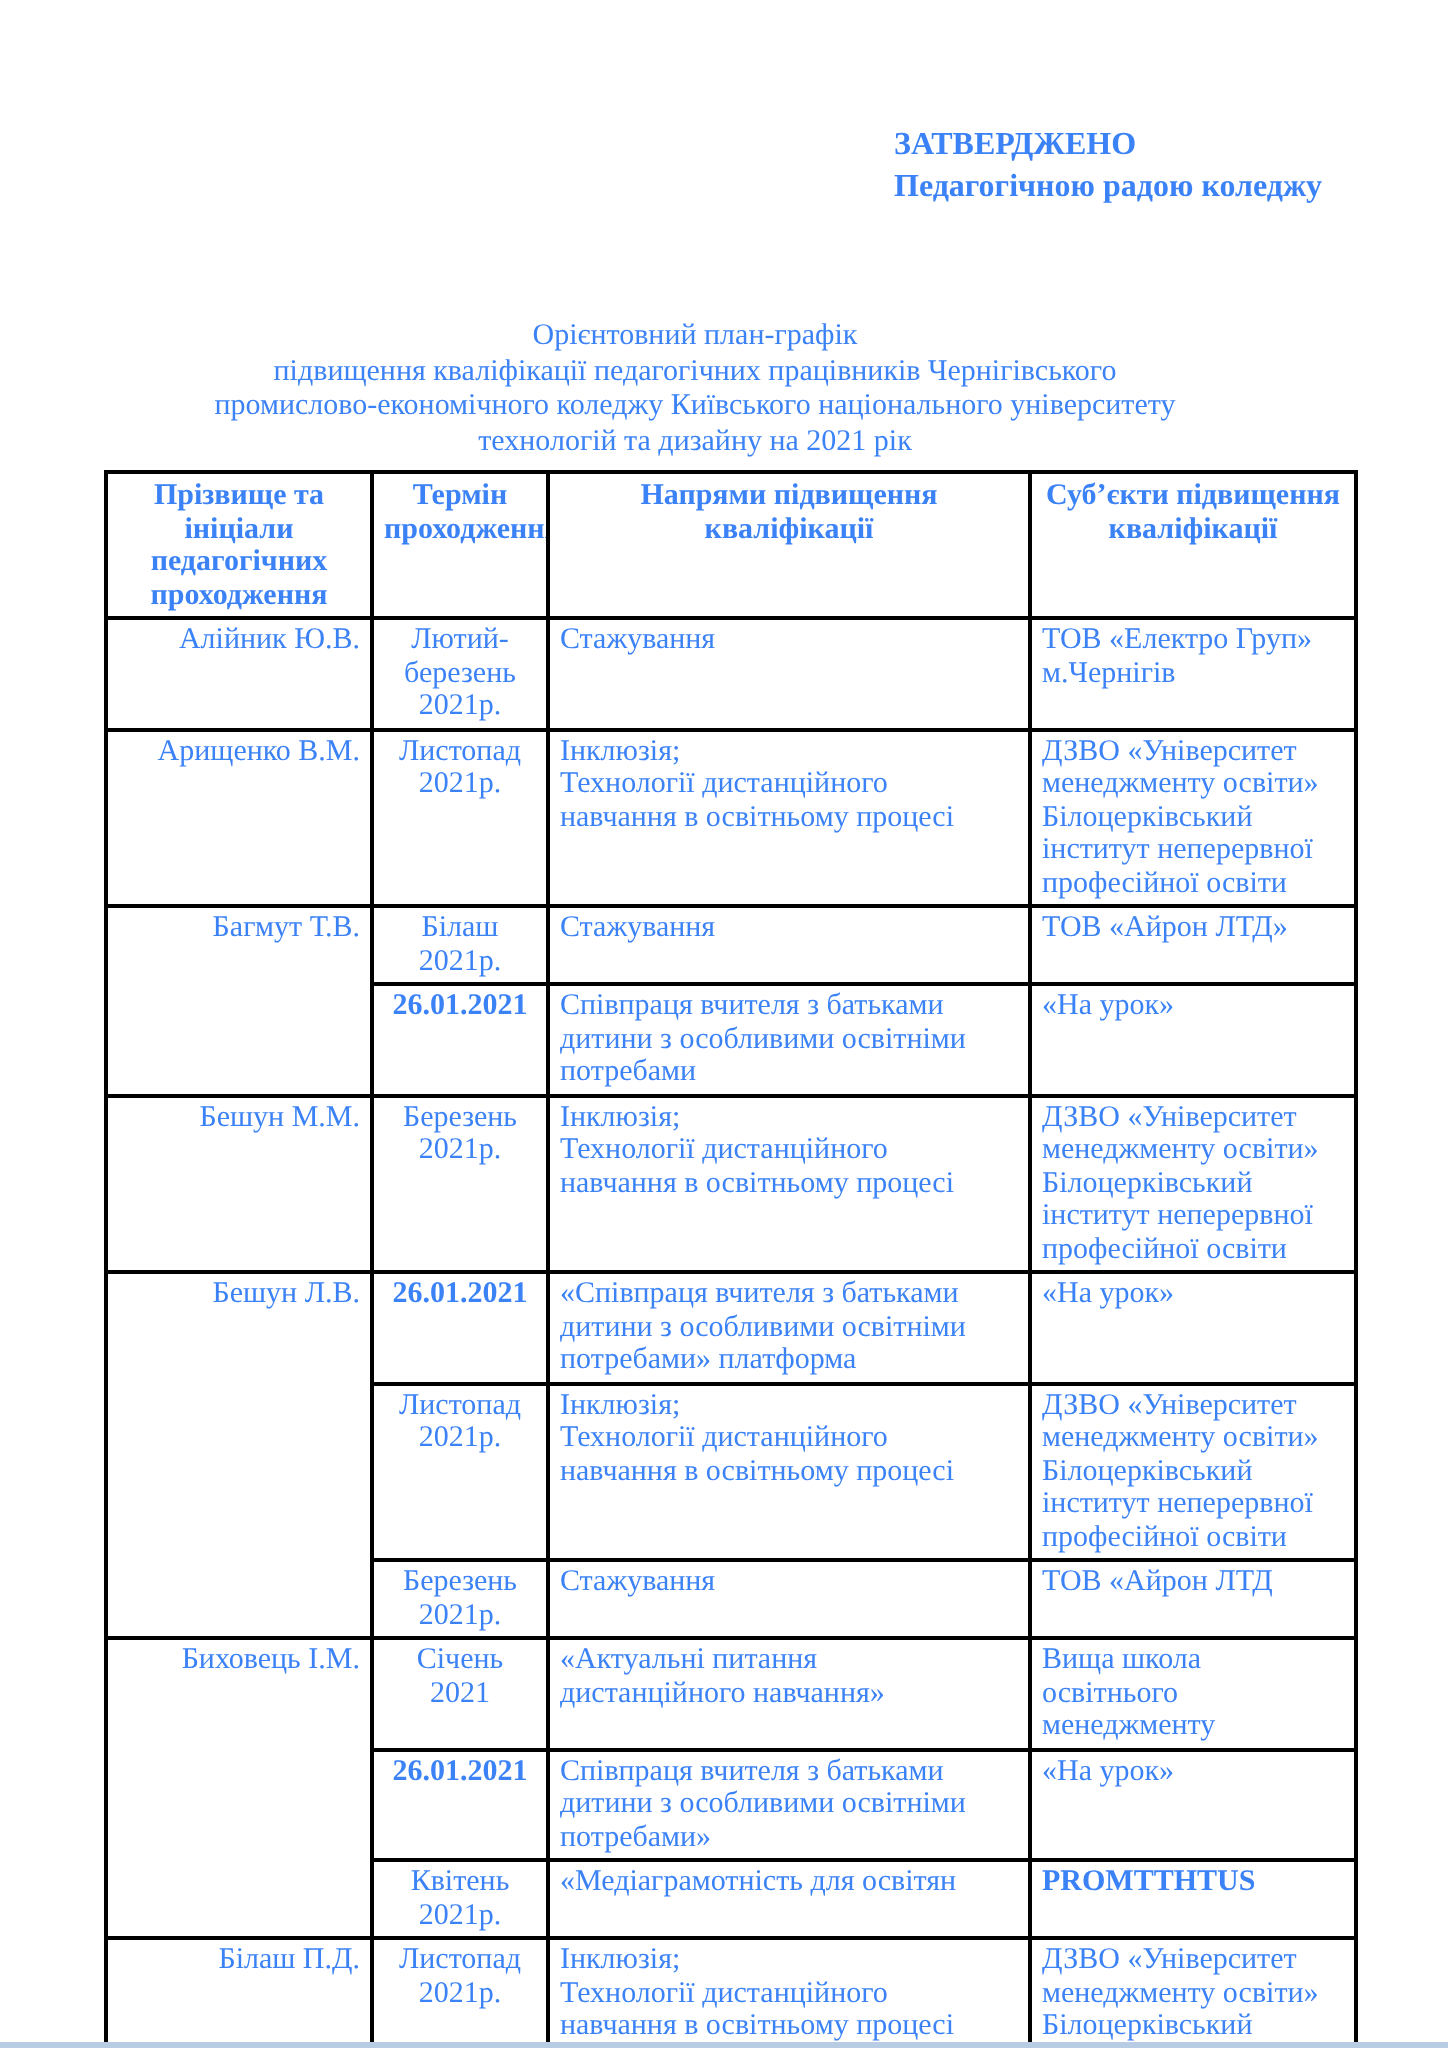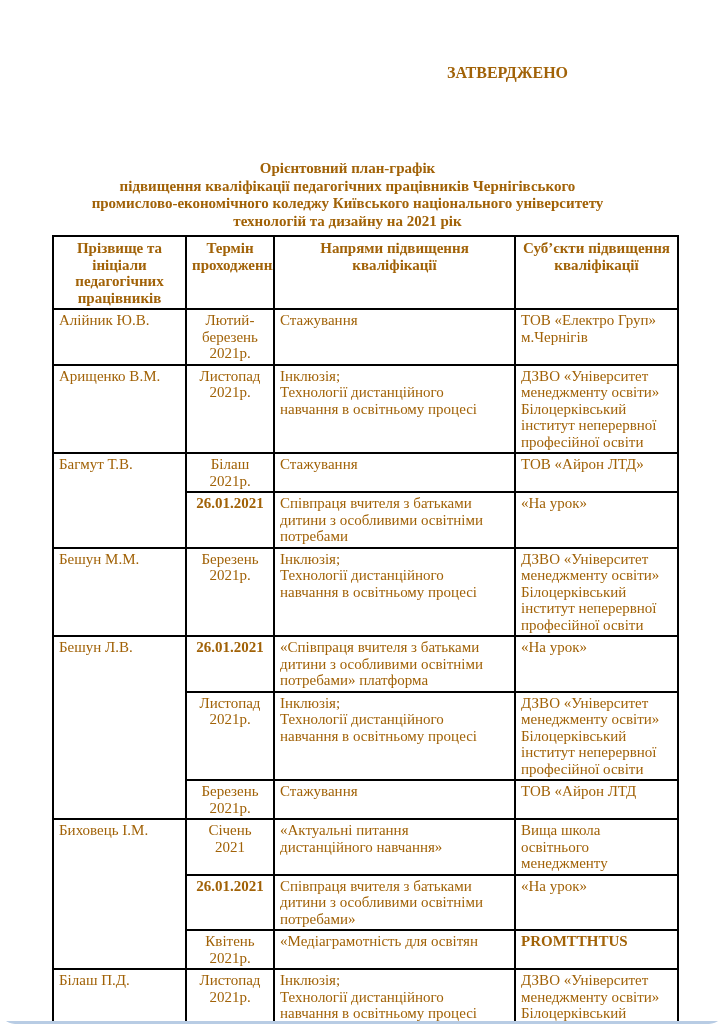--- a/index.html
+++ b/index.html
@@ -1,89 +1,89 @@
 <!DOCTYPE html>
 <html><head>
 <meta charset="utf-8">
 <style>
   html,body { margin:0; padding:0; background:#ffffff; }
   .page {
     position:relative;
     width:724px; height:1024px;
     background:#ffffff;
     font-family:"Liberation Serif", serif;
-    color:#a16207;
+    color:#3b82f6;
     overflow:hidden;
-    border-radius:15px;
   }
   .approval {
     position:absolute; left:447px; top:62px;
     font-size:16px; line-height:21px; font-weight:bold;
     white-space:nowrap;
   }
   .approval .u { text-decoration:underline; }
   .doc-title {
     position:absolute; top:160px; left:0; width:695px;
-    text-align:center; font-weight:bold;
+    text-align:center; font-weight:normal;
     font-size:15px; line-height:17.5px;
     white-space:pre-line;
   }
   table.plan {
     position:absolute; left:52px; top:235px;
     width:625px;
     border-collapse:collapse; table-layout:fixed;
   }
   table.plan th, table.plan td {
     border:2px solid #000;
     font-size:15px; line-height:16.5px;
     padding:2px 5px;
     vertical-align:top;
     white-space:pre-line;
     overflow:hidden;
   }
   table.plan th {
     font-weight:bold; text-align:center; padding-top:3px;
   }
-  td.name-cell { text-align:left; vertical-align:middle; }
+  td.name-cell { text-align:right; vertical-align:middle; }
   td.term-cell { text-align:center; }
   td.dir-cell  { text-align:left; }
   td.subj-cell { text-align:left; }
   .b { font-weight:bold; }
   .page-bottom-edge {
     position:absolute; left:0; bottom:0; width:724px; height:3px;
     background:#b8cce4;
   }
 </style>
 </head>
 <body>
 
 <div class="page">
 
   <div class="approval">
     <div><span>ЗАТВЕРДЖЕНО</span></div>
+    <div><span>Педагогічною радою коледжу</span></div>
   </div>
 
   <div class="doc-title">Орієнтовний план-графік
 підвищення кваліфікації педагогічних працівників Чернігівського
 промислово-економічного коледжу Київського національного університету
 технологій та дизайну на 2021 рік</div>
 
   <table class="plan">
     <colgroup>
       <col style="width:133px">
         <col style="width:88px">
         <col style="width:241px">
         <col style="width:163px">
     </colgroup>
     <thead>
       <tr>
         <th>Прізвище та
 ініціали
 педагогічних
-працівників</th>
+проходження</th>
         <th>Термін
 проходження</th>
         <th>Напрями підвищення
 кваліфікації</th>
         <th>Суб’єкти підвищення
 кваліфікації</th>
       </tr>
     </thead>
     <tbody>
 

